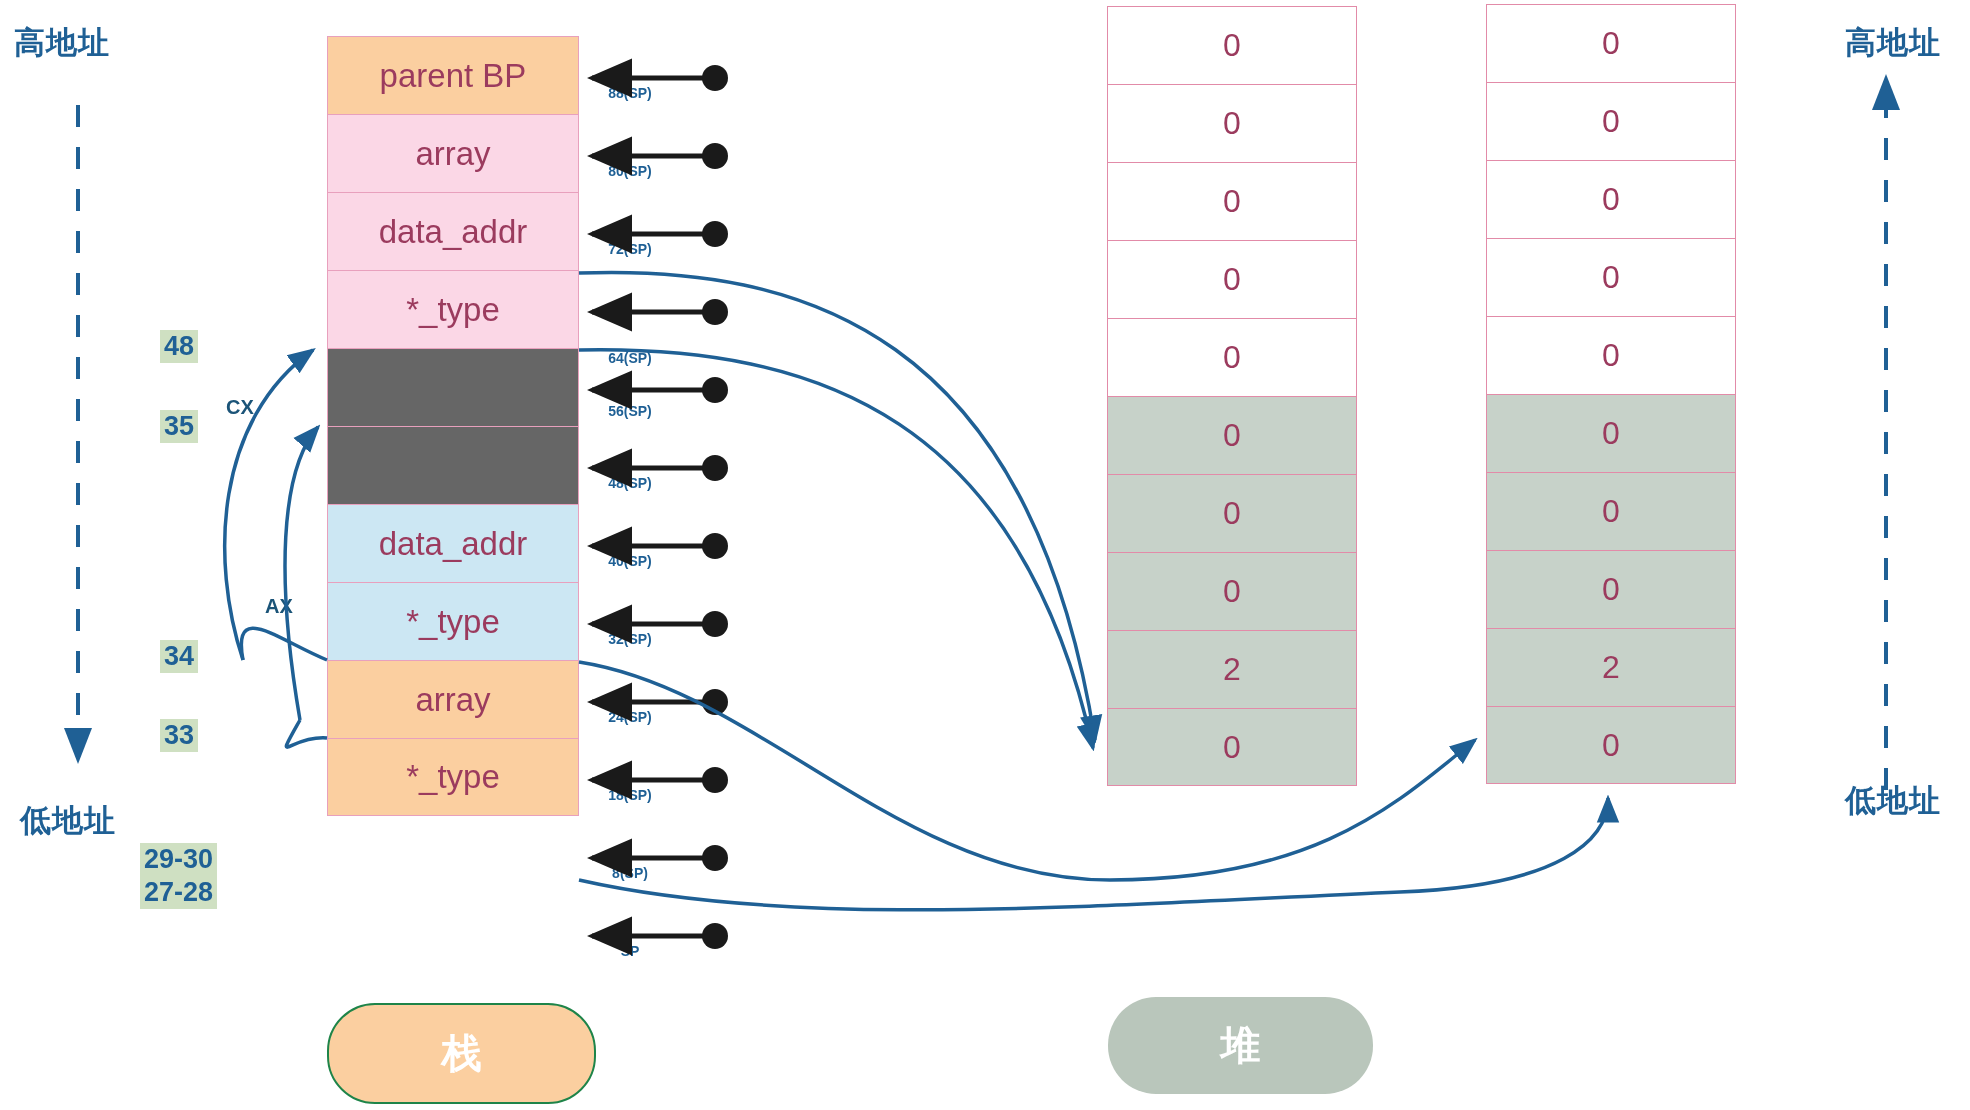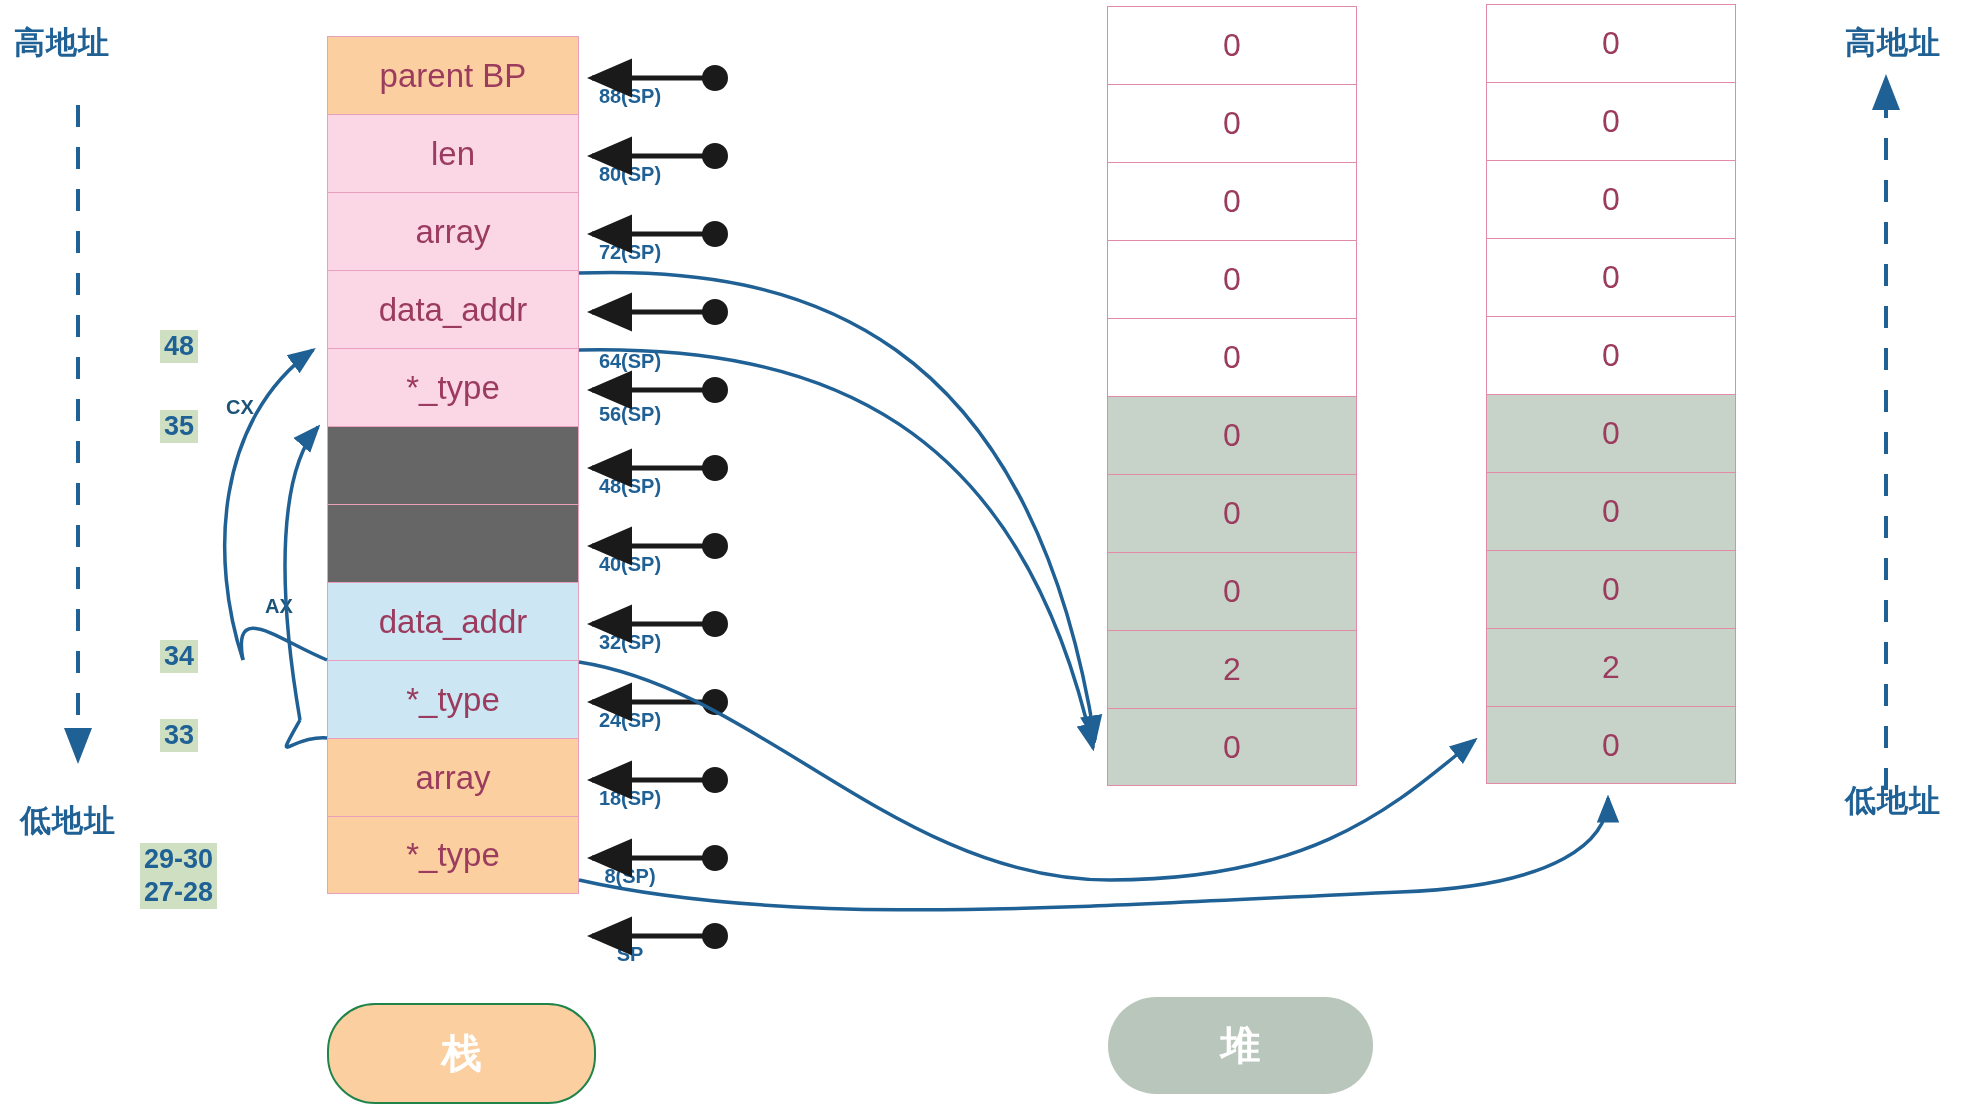--- a/index.html
+++ b/index.html
@@ -25,21 +25,21 @@
   }
   .cell.pinkframe{border:1px solid #e8a0bd;border-bottom:none;}
   .cell.lastframe{border-bottom:1px solid #e8a0bd;}
   .c-orange{background:#fbcfa0;}
   .c-pink{background:#fbd7e6;}
   .c-blue{background:#cce7f3;}
   .c-gray{background:#666666;}
 
   
   .sp-label{
-    position:absolute;color:#1f6095;font-size:20px;font-weight:700;
+    position:absolute;color:#1f6095;font-size:14px;font-weight:700;
     white-space:nowrap;text-align:center;
   }
 
   
   .lineno{
     position:absolute;background:#cfe0c2;color:#1f6095;
     font-size:27px;font-weight:700;padding:1px 4px;white-space:nowrap;
   }
 
   
@@ -81,23 +81,20 @@
 
   <div class="addr-label" style="left:14px;top:22px;">高地址</div>
   <div class="addr-label" style="left:20px;top:800px;">低地址</div>
 
   <div class="addr-label" style="left:1845px;top:22px;">高地址</div>
   <div class="addr-label" style="left:1845px;top:780px;">低地址</div>
 
   <div class="stack-col">
     <div class="cell c-orange pinkframe">
         <span>parent BP</span>
-      </div>
-    <div class="cell c-pink   pinkframe">
-        <span>len</span>
       </div>
     <div class="cell c-pink   pinkframe">
         <span>array</span>
       </div>
     <div class="cell c-pink   pinkframe">
         <span>data_addr</span>
       </div>
     <div class="cell c-pink   pinkframe">
         <span>*_type</span>
       </div>

